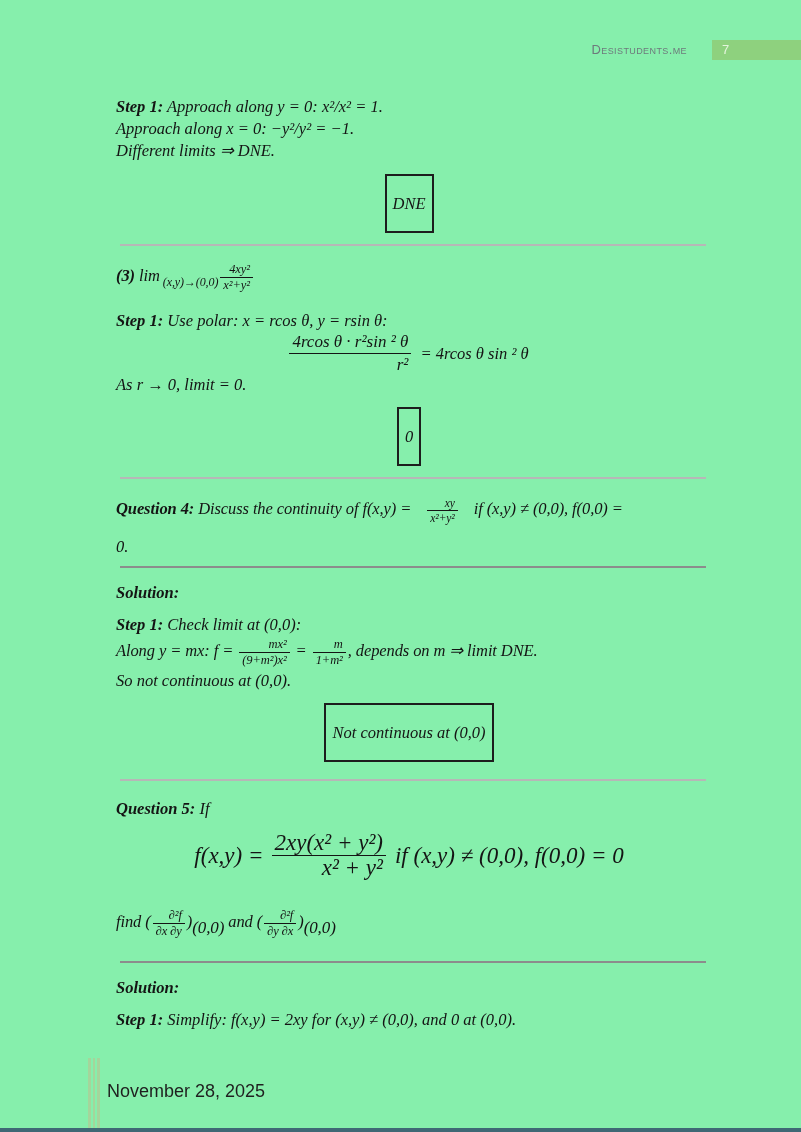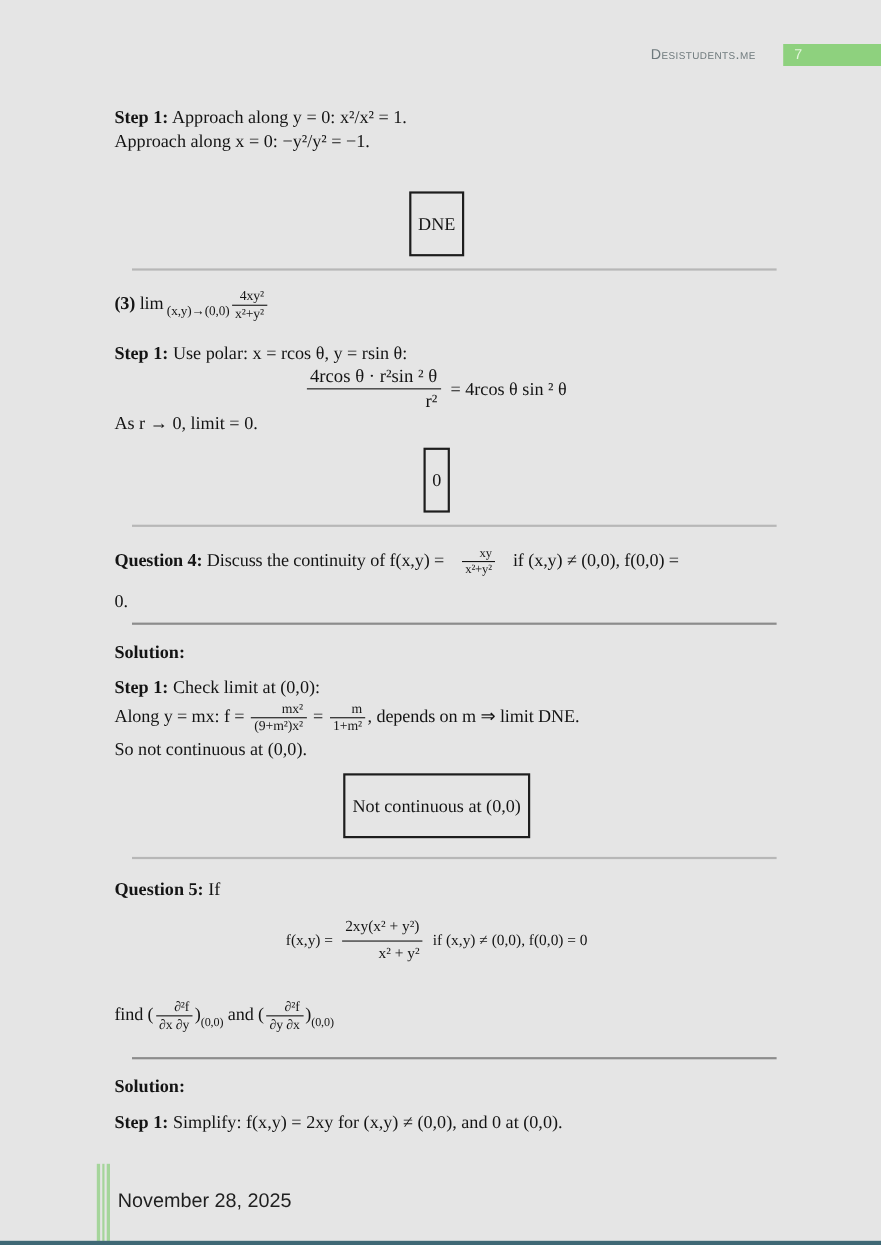--- a/index.html
+++ b/index.html
@@ -1,36 +1,36 @@
 <!DOCTYPE html>
 <html><head>
 <meta charset="utf-8">
 <style>
   * { margin:0; padding:0; box-sizing:border-box; }
   body { background:#ffffff; }
   .page {
-    position:relative; width:801px; height:1132px; background:#e5e5e5;
+    position:relative; width:801px; height:1132px; background:#86efac;
     overflow:hidden; font-family:"Liberation Serif", serif; color:#151515;
   }
   
   .site {
     position:absolute; top:40px; right:114px; height:20px; line-height:20px;
     font-family:"Liberation Sans", sans-serif; font-variant:small-caps;
     font-size:13px; letter-spacing:0.4px; color:#6e797c;
   }
   .badge {
     position:absolute; top:40px; left:712px; right:0; height:20px;
     background:#8ed17e;
   }
   .badge span {
     font-family:"Liberation Sans", sans-serif; font-size:13px; line-height:20px;
     color:#e4f5dc; padding-left:10px; display:inline-block;
   }
   
-  .col { position:absolute; left:104px; width:586px; }
+  .col { position:absolute; left:116px; width:586px;font-style:italic; }
   .t { font-size:16.5px; line-height:22px; color:#141414; }
   .b { font-weight:bold; }
   .nw { white-space:nowrap; letter-spacing:-0.1px; }
   .ctr { text-align:center; }
   
   .hr { position:absolute; left:120px; width:586px; height:2px; background:#b7b7b7; }
   .hr.dark { background:#8c8c8c; height:2px; }
   
   .ansbox {
     display:inline-block; border:2px solid #1d1d1d; padding:16px 6px;
@@ -40,24 +40,24 @@
   .fr { display:inline-block; vertical-align:middle; text-align:right; }
   .fr .fn { display:block; padding:0 3px; }
   .fr .fd { display:block; border-top:1px solid #141414; padding:0 3px; }
   .fr-big { font-size:17px; }
   .fr-big .fn, .fr-big .fd { line-height:22px; }
   .fr-sm { font-size:12.5px; margin:0 2px; }
   .fr-sm .fn, .fr-sm .fd { line-height:15px; }
   .fr-xs { font-size:11.5px; margin:0 12px; }
   .fr-xs .fn, .fr-xs .fd { line-height:14px; }
   .sb { font-size:12px; position:relative; top:5px; margin-left:3px; }
-  .sub { font-size:11px; position:relative; top:6px; }
+  .sub { font-size:17px; position:relative; top:6px; }
   .eqlhs { margin-right:8px; vertical-align:middle; }
   .eqrhs { margin-left:9px; vertical-align:middle; }
-  .q5eq { font-size:14px; }
+  .q5eq { font-size:23px; }
   .q5eq .fr .fn, .q5eq .fr .fd { line-height:24px; }
   
   .flines { position:absolute; left:88px; top:1058px; height:72px; }
   .flines i { display:inline-block; width:2.5px; height:72px; background:#a5d59b; margin-right:2px; }
   .fdate {
     position:absolute; left:107px; top:1081px;
     font-family:"Liberation Sans", sans-serif; font-size:18px; color:#1f1f1f;
   }
   .bbar { position:absolute; left:0; right:0; bottom:0; height:4px; background:#3f6875; }
 </style>
@@ -67,20 +67,21 @@
 <div class="page">
 
   <span class="site">Desistudents.me</span>
   <div class="badge">
     <span>7</span>
   </div>
 
   <div class="col t" style="top:96px">
     <div><span class="b">Step 1:</span><span> Approach along y = 0: x²/x² = 1.</span></div>
     <div>Approach along x = 0: −y²/y² = −1.</div>
+    <div>Different limits ⇒ DNE.</div>
   </div>
   <div class="col ctr" style="top:174px">
     <span class="ansbox">DNE</span>
   </div>
 
   <div class="hr" style="top:244px"></div>
 
   <div class="col t nw" style="top:262px">
     <span class="b">(3)</span><span> lim</span><span class="sb">(x,y)→(0,0)</span><span class="fr fr-sm"><span class="fn">4xy²</span><span class="fd">x²+y²</span></span>
   </div>

